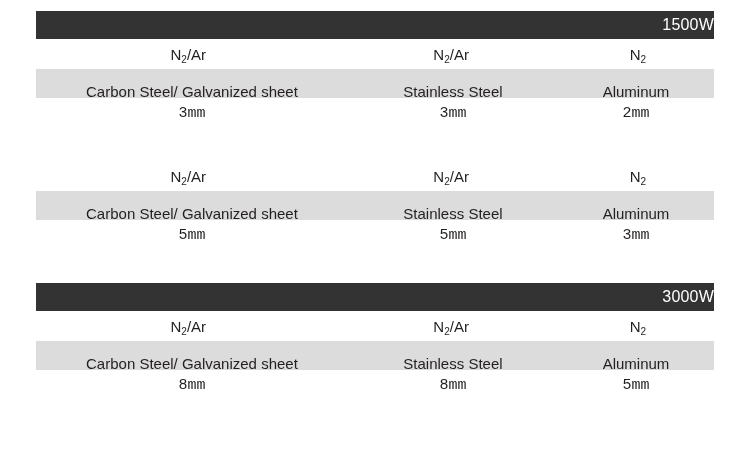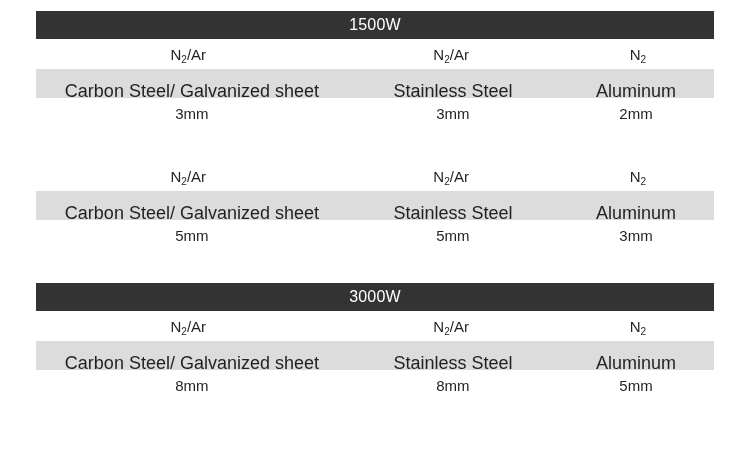--- a/index.html
+++ b/index.html
@@ -27,53 +27,54 @@
   }
   .block + .block {
     margin-top: 32px;
   }
   .top-space {
     height: 11px;
   }
   .header-row {
     background: #333333;
     color: #ffffff;
-    text-align: center;
+    text-align: right;
     font-size: 16px;
     line-height: 28px;
     height: 28px;
     letter-spacing: 0.2px;
   }
   .row {
     display: flex;
     width: 100%;
   }
   .row.gas {
     height: 30px;
     gap: 8px;
   }
   .row.material {
     height: 29px;
     background: #dcdcdc;
   }
   .row.thickness {
     height: 31px;
+    font-family: Liberation Mono, monospace;
   }
   .cell {
     display: flex;
     align-items: center;
     justify-content: center;
     font-size: 15px;
     box-sizing: border-box;
   }
   .c1 { width: 46%; }
   .c2 { width: 31%; }
   .c3 { width: 23%; }
   .row.gas .cell { font-size: 15px; }
-  .row.material .cell { font-size: 18px; margin-top: 16px; }
+  .row.material .cell { font-size: 15px; margin-top: 16px; }
   .row.thickness .cell { font-size: 15px; }
   sub {
     font-size: 10px;
     vertical-align: baseline;
     position: relative;
     top: 3px;
   }
   .gas-label {
     white-space: nowrap;
   }

